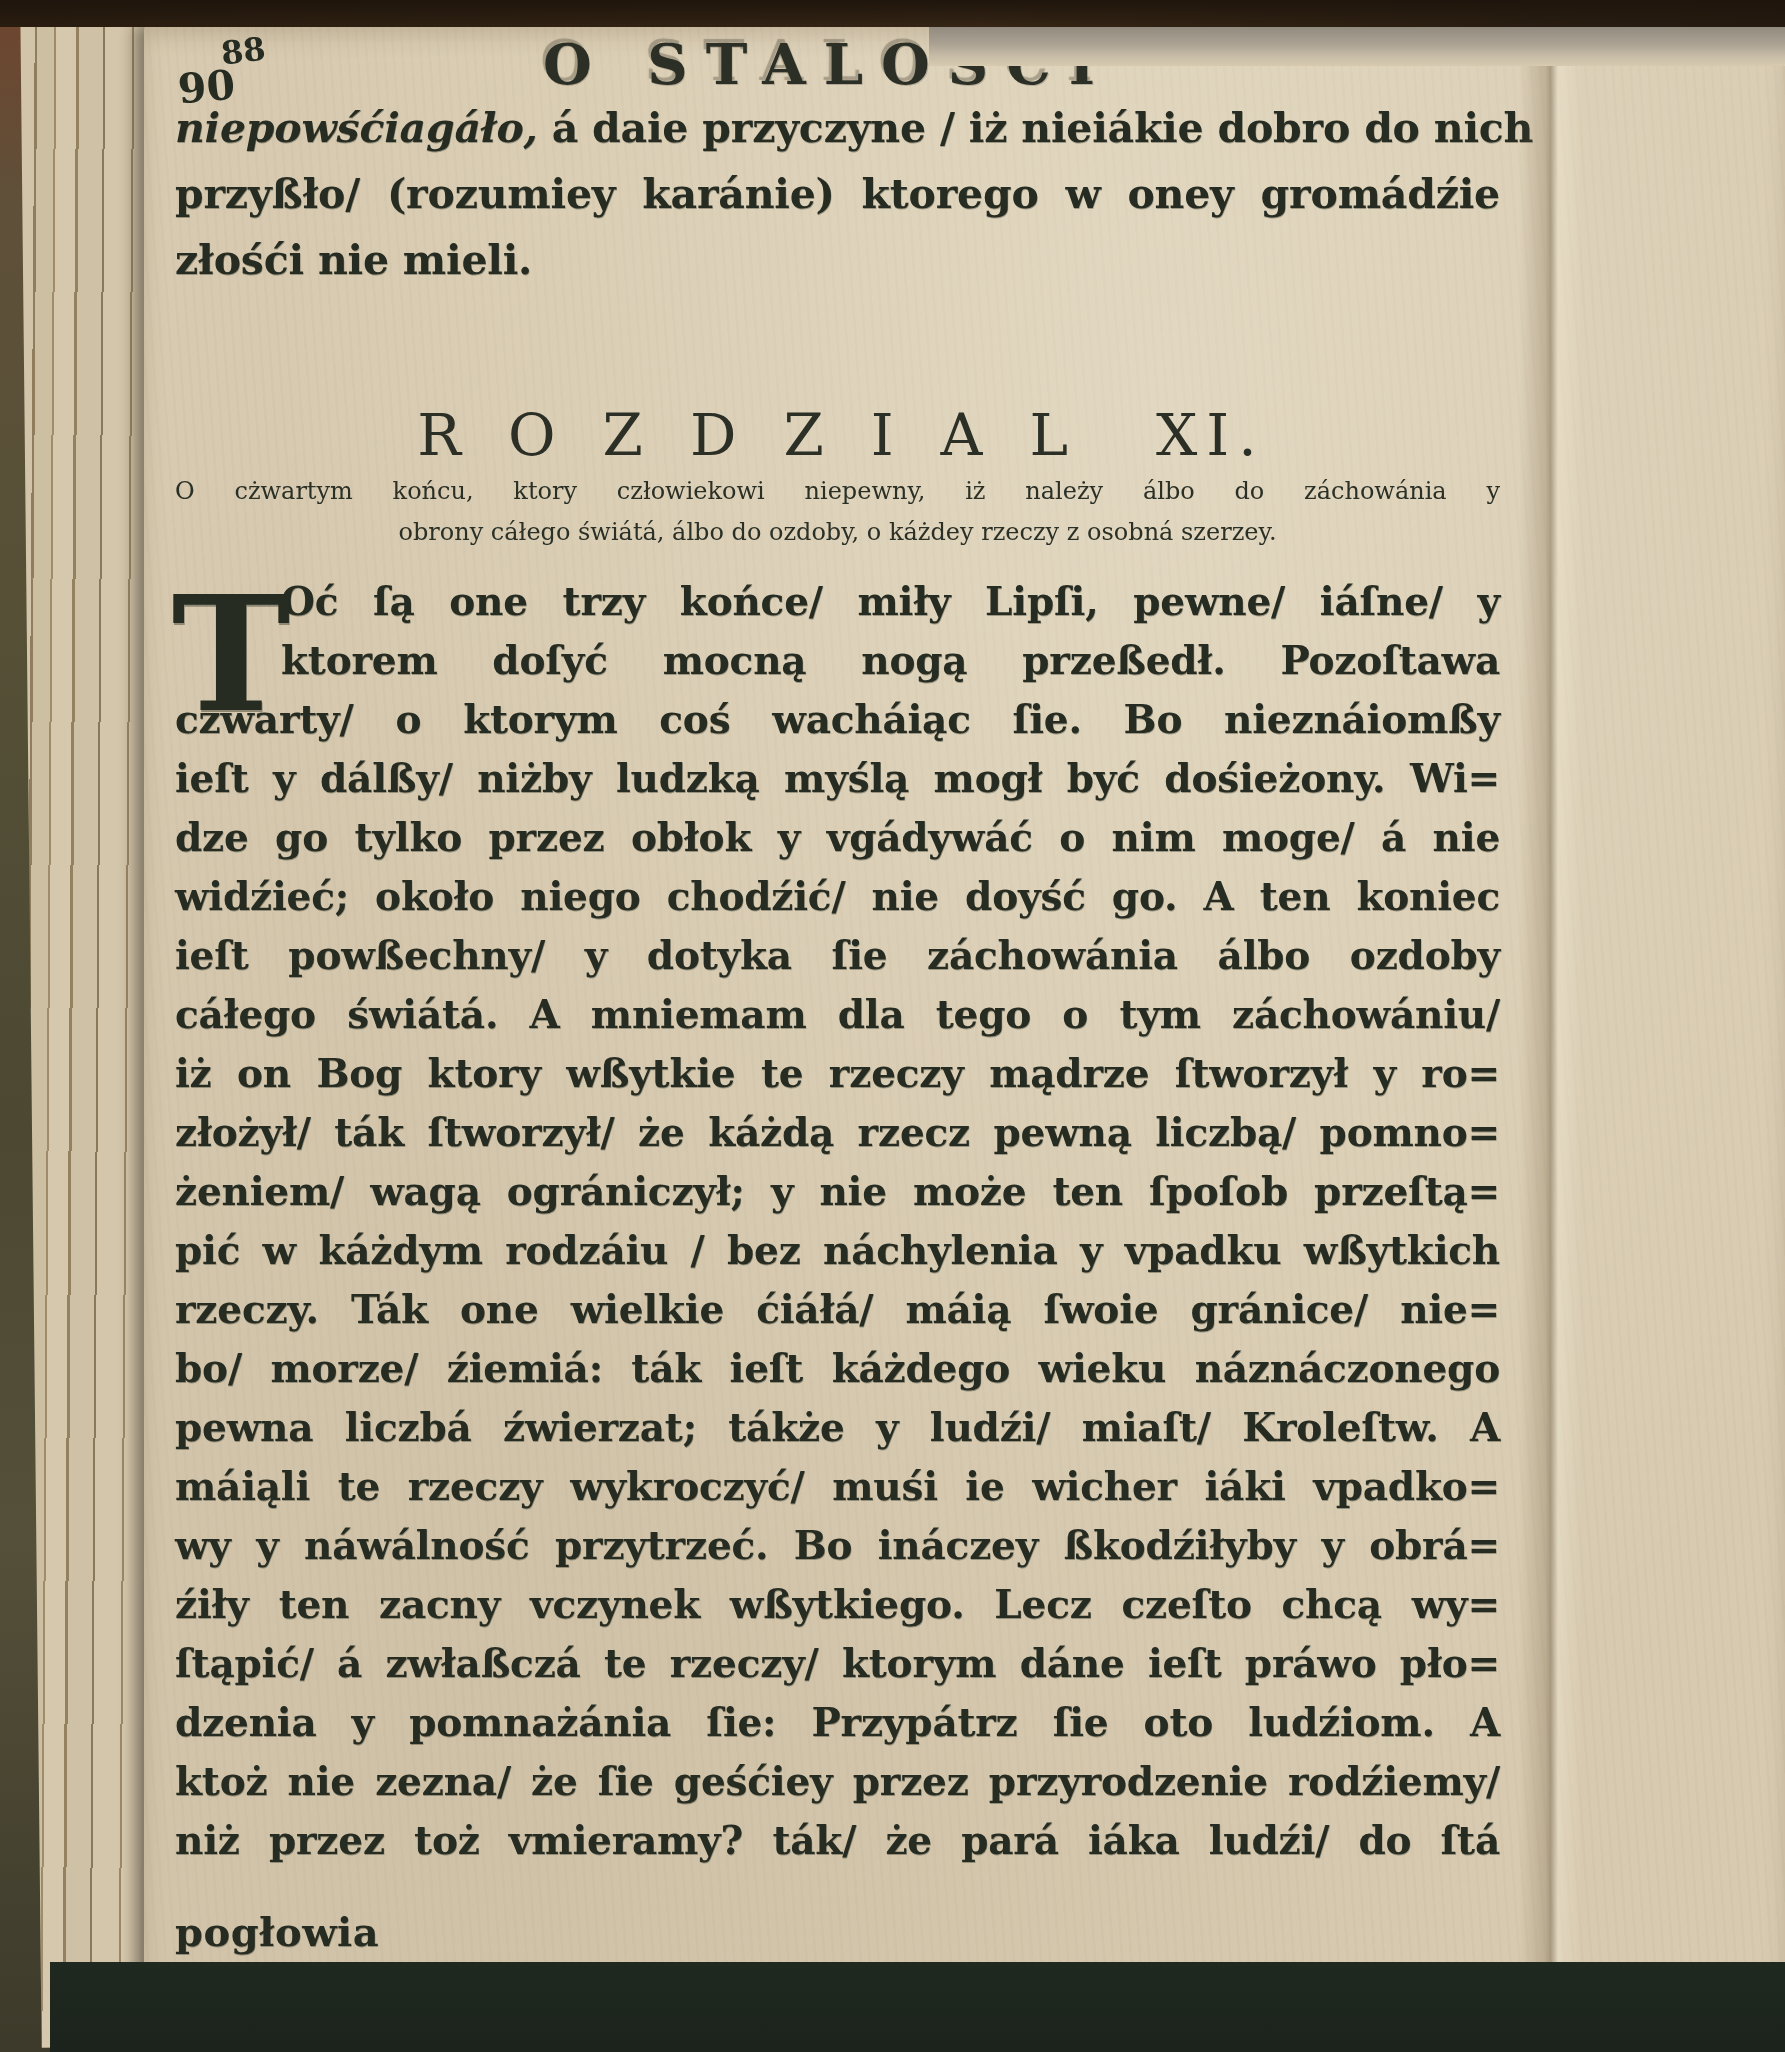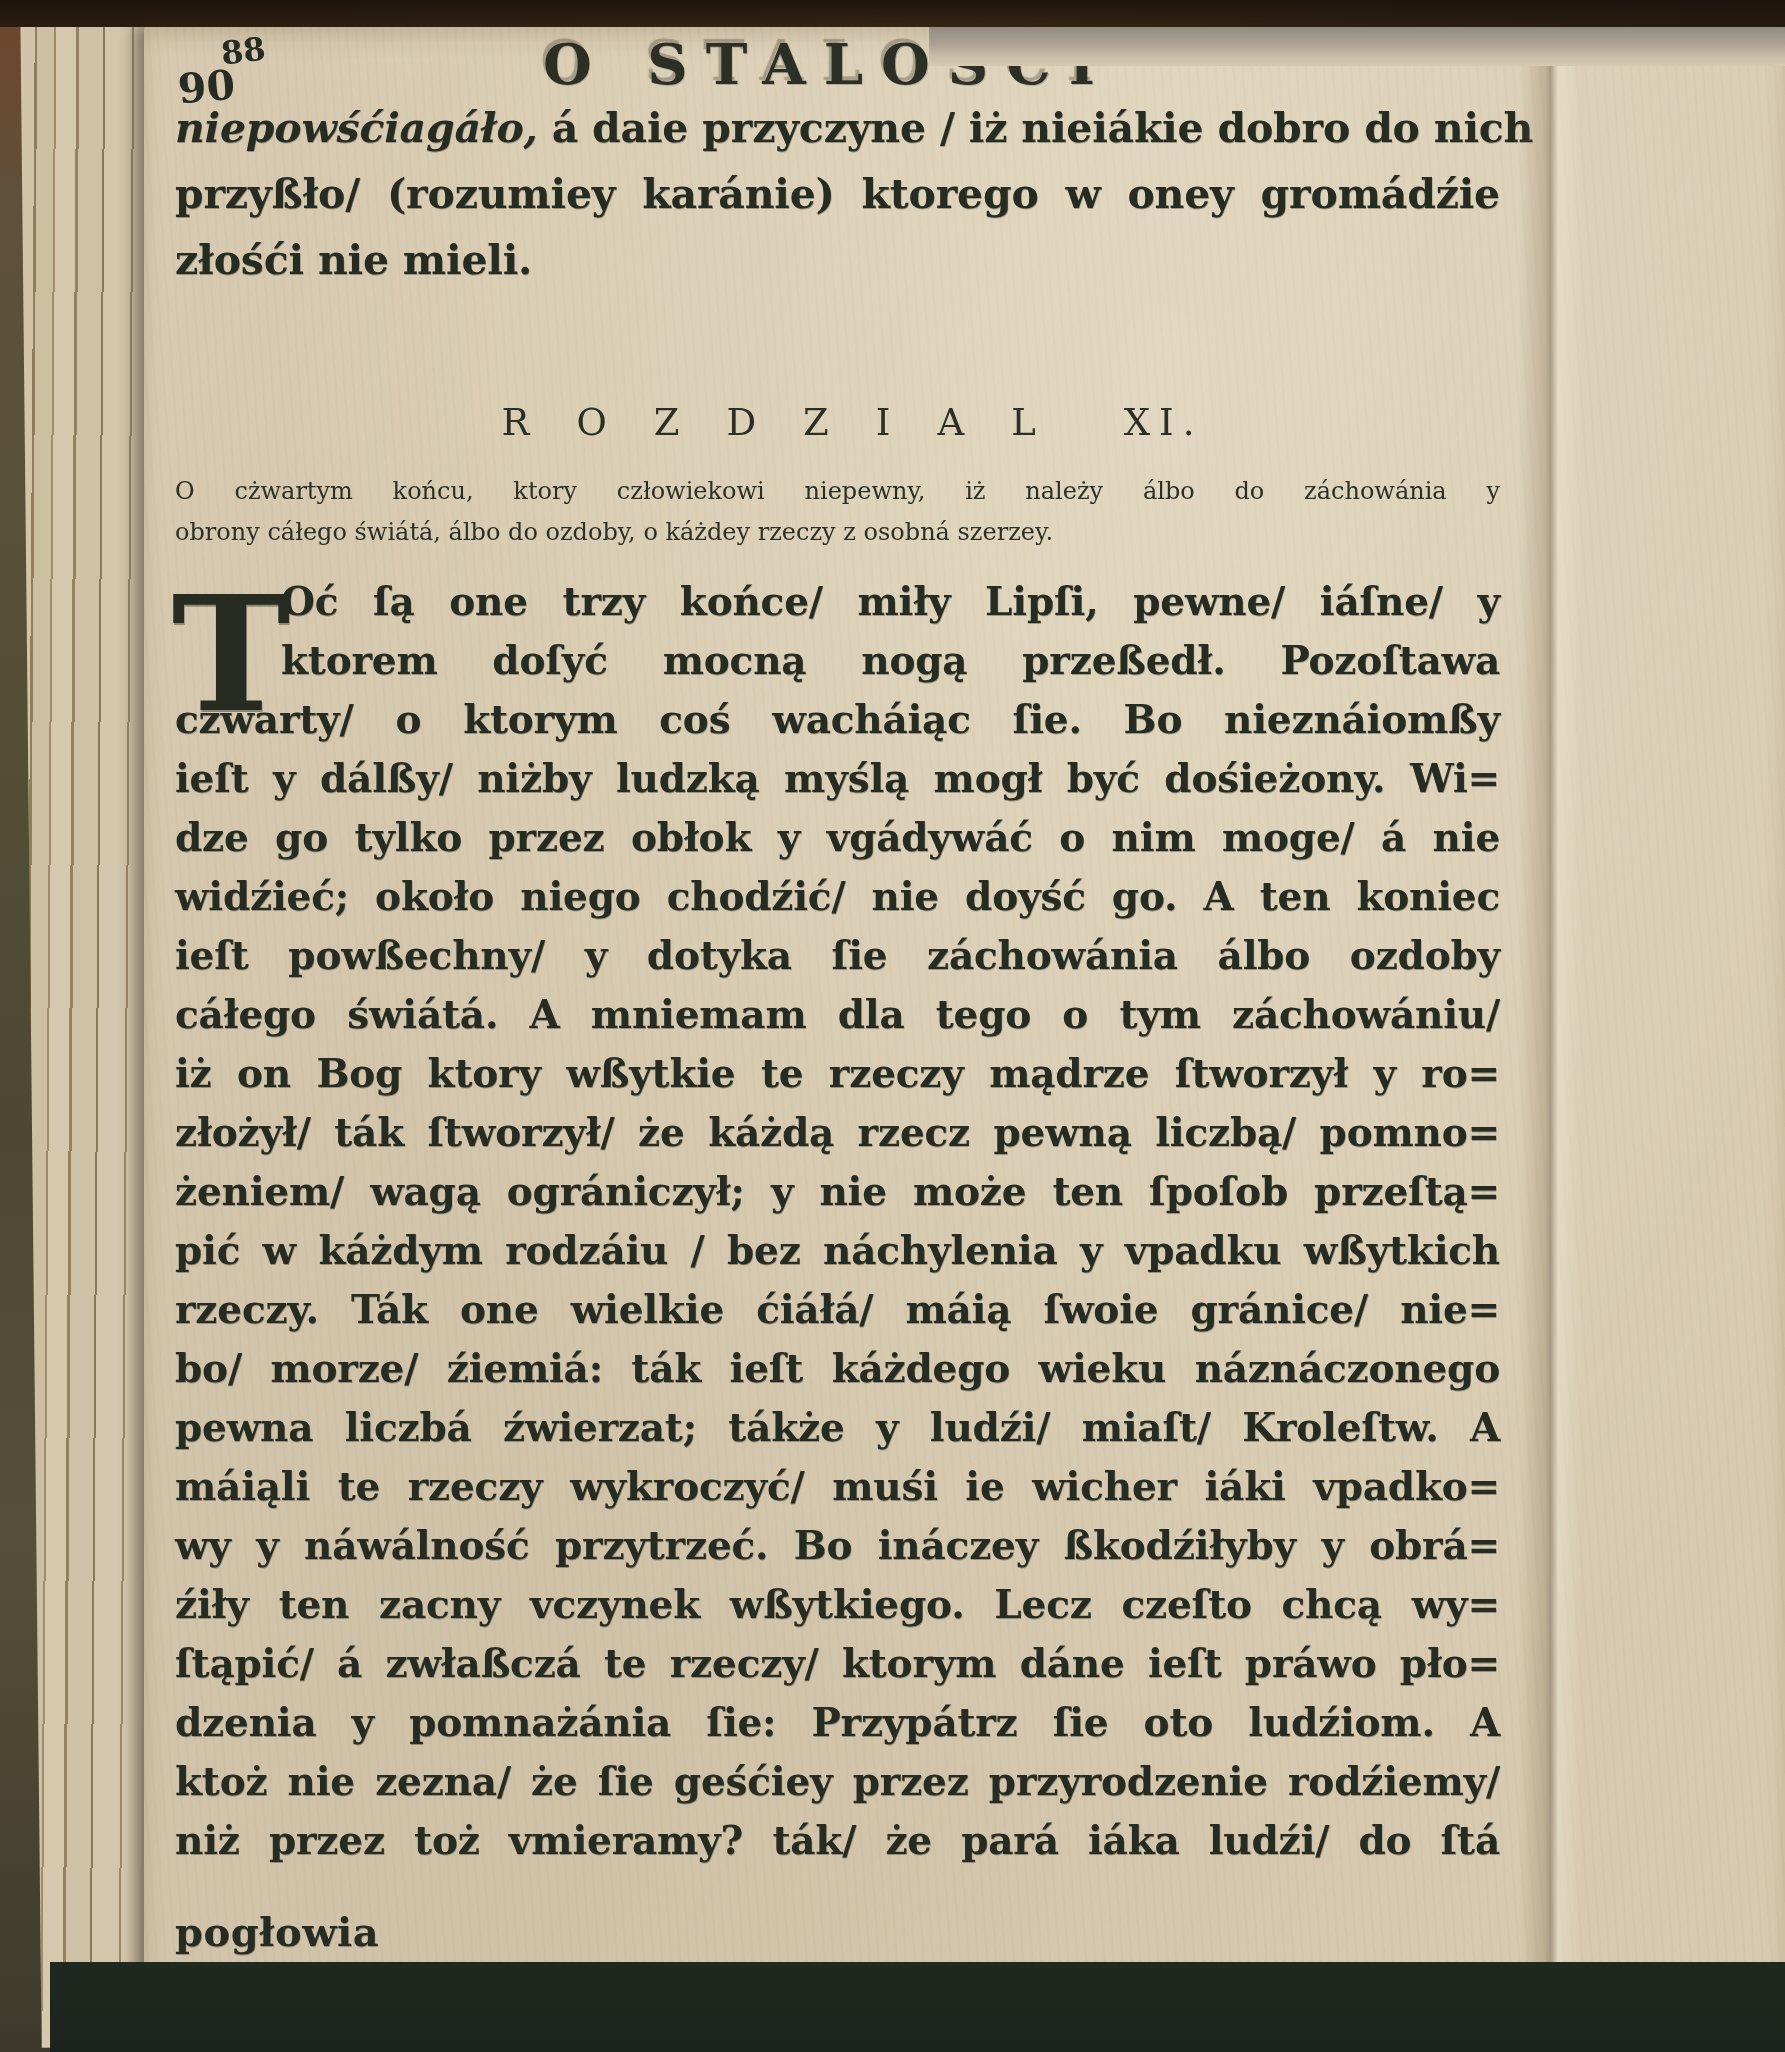--- a/index.html
+++ b/index.html
@@ -87,29 +87,29 @@
   .bline,.iline{
     font-weight:700;font-size:39px;line-height:59px;height:59px;
     letter-spacing:-0.2px;white-space:nowrap;
     text-shadow:0.5px 0.8px 0 rgba(35,40,28,.35);
   }
   .iline{font-size:41px;line-height:66px;height:66px;}
   .intro{position:absolute;left:0;top:72px;width:100%;}
   .intro .em{font-style:italic;}
   .intro .last{text-align:center;text-align-last:left;}
   .chapter{
-    position:absolute;left:15px;top:344px;width:100%;
+    position:absolute;left:4px;top:344px;width:100%;
     display:flex;justify-content:center;align-items:baseline;
-    font-size:37px;color:#2b2f26;white-space:nowrap;
+    font-size:58px;color:#2b2f26;white-space:nowrap;
   }
   .chapter .word{letter-spacing:47px;}
   .chapter .num{letter-spacing:9px;margin-left:41px;margin-top:34px;}
   .argument{position:absolute;left:0;top:448px;width:100%;font-size:24px;line-height:41px;color:#2b3026;}
   .argument .a1{text-align:justify;text-align-last:justify;white-space:nowrap;}
-  .argument .a2{}
+  .argument .a2{text-align:center;}
   .bodyblock{position:absolute;left:0;top:549px;width:100%;}
   .dropcap{
     position:absolute;left:-3.6px;top:5.4px;
     font-size:160px;line-height:153px;font-weight:700;
     text-shadow:0.9px 1.8px 0 rgba(35,40,28,.4);
   }
   .ind{padding-left:106px;}
   .catchword{
     position:absolute;left:0;top:1885px;width:100%;
     text-align:left;font-weight:700;font-size:40px;

